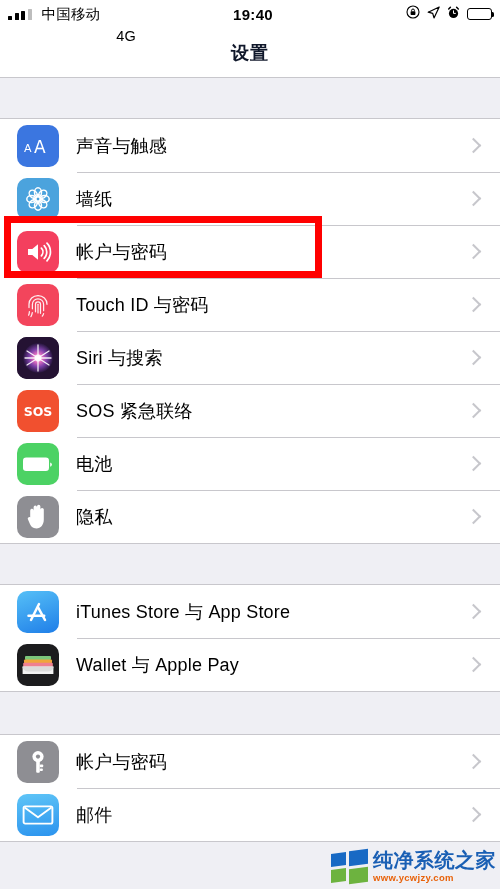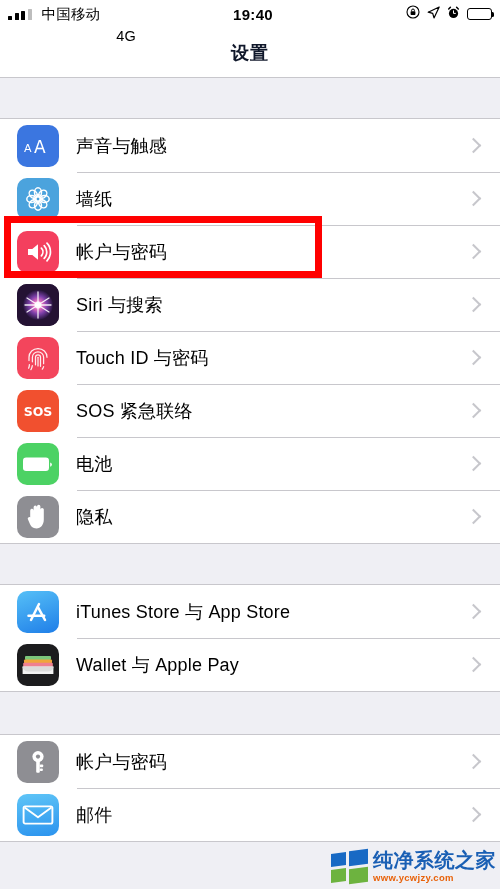--- a/index.html
+++ b/index.html
@@ -217,20 +217,39 @@
           <path d="M18.4 11.2a5.6 5.6 0 0 1 0 7.6" fill="none" stroke="#fff" stroke-width="1.7" stroke-linecap="round"></path>
           <path d="M21.2 8.6a9.3 9.3 0 0 1 0 12.8" fill="none" stroke="#fff" stroke-width="1.7" stroke-linecap="round"></path>
           <path d="M24 6.2a12.9 12.9 0 0 1 0 17.6" fill="none" stroke="#fff" stroke-width="1.7" stroke-linecap="round"></path>
         </svg>
       </span>
       <span class="label">帐户与密码</span>
       <span class="chev"></span>
     </div>
 
     <div class="row">
+      <span class="ic" style="background:#f3455c;">
+        <svg width="30" height="30" viewBox="0 0 30 30">
+          <g fill="none" stroke="#fff" stroke-width="1.25" stroke-linecap="round" opacity="0.9">
+            <path d="M15 5.5c-5 0-9 3.9-9 8.8v3.2"></path>
+            <path d="M24 14.3c0-4.9-4-8.8-9-8.8"></path>
+            <path d="M9.4 18.8v-4.5A5.6 5.6 0 0 1 15 8.8a5.6 5.6 0 0 1 5.6 5.5v6.4"></path>
+            <path d="M12.5 21.8v-7.5a2.5 2.5 0 0 1 5 0v9"></path>
+            <path d="M15 14.3v8.6"></path>
+            <path d="M6.4 21.5c0 1.4-.3 2.6-.8 3.7"></path>
+            <path d="M20.6 23.6c-.3 1-.8 1.9-1.3 2.6"></path>
+            <path d="M9.3 22.7c-.2 1.5-.7 2.9-1.4 4"></path>
+          </g>
+        </svg>
+      </span>
+      <span class="label">Touch ID 与密码</span>
+      <span class="chev"></span>
+    </div>
+
+    <div class="row">
       <span class="ic" style="background:#241233;">
         <svg width="42" height="42" viewBox="0 0 42 42">
           <defs>
             <radialGradient id="sirig" cx="50%" cy="50%" r="52%">
               <stop offset="0%" stop-color="#fde6f4"></stop>
               <stop offset="28%" stop-color="#e06ec0"></stop>
               <stop offset="58%" stop-color="#7b3fa8"></stop>
               <stop offset="100%" stop-color="#1d1030"></stop>
             </radialGradient>
           </defs>
@@ -243,39 +262,20 @@
             <path d="M8 21 L34 21"></path>
           </g>
           <circle cx="21" cy="21" r="3.4" fill="#fff" opacity="0.85"></circle>
         </svg>
       </span>
       <span class="label">Siri 与搜索</span>
       <span class="chev"></span>
     </div>
 
     <div class="row">
-      <span class="ic" style="background:#f3455c;">
-        <svg width="30" height="30" viewBox="0 0 30 30">
-          <g fill="none" stroke="#fff" stroke-width="1.25" stroke-linecap="round" opacity="0.9">
-            <path d="M15 5.5c-5 0-9 3.9-9 8.8v3.2"></path>
-            <path d="M24 14.3c0-4.9-4-8.8-9-8.8"></path>
-            <path d="M9.4 18.8v-4.5A5.6 5.6 0 0 1 15 8.8a5.6 5.6 0 0 1 5.6 5.5v6.4"></path>
-            <path d="M12.5 21.8v-7.5a2.5 2.5 0 0 1 5 0v9"></path>
-            <path d="M15 14.3v8.6"></path>
-            <path d="M6.4 21.5c0 1.4-.3 2.6-.8 3.7"></path>
-            <path d="M20.6 23.6c-.3 1-.8 1.9-1.3 2.6"></path>
-            <path d="M9.3 22.7c-.2 1.5-.7 2.9-1.4 4"></path>
-          </g>
-        </svg>
-      </span>
-      <span class="label">Touch ID 与密码</span>
-      <span class="chev"></span>
-    </div>
-
-    <div class="row">
       <span class="ic" style="background:#f1502f;">
         <svg width="42" height="42" viewBox="0 0 42 42">
           <text x="21" y="26" text-anchor="middle" font-family="DejaVu Sans, sans-serif" font-size="12.5" font-weight="bold" fill="#fff">SOS</text>
         </svg>
       </span>
       <span class="label">SOS 紧急联络</span>
       <span class="chev"></span>
     </div>
 
     <div class="row">

